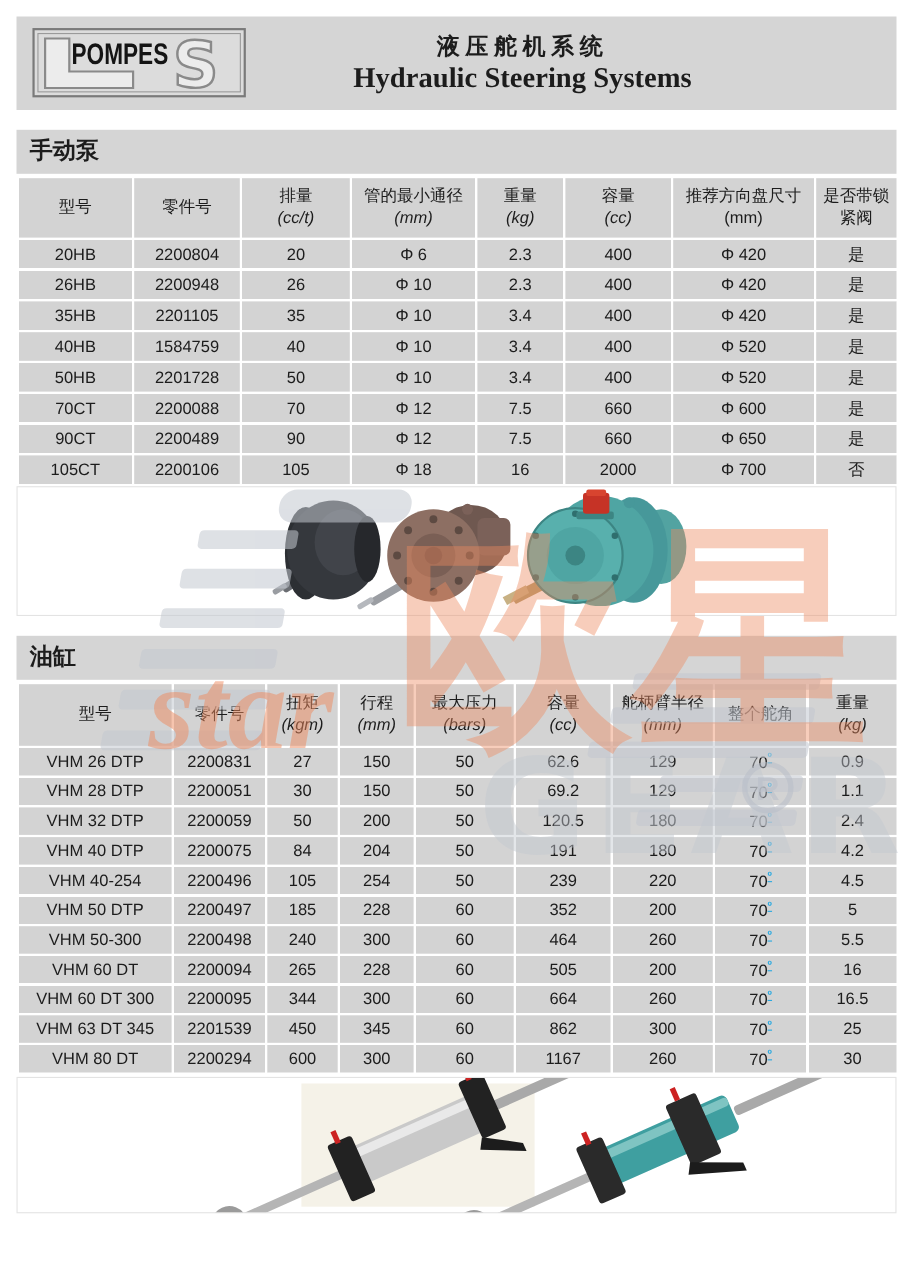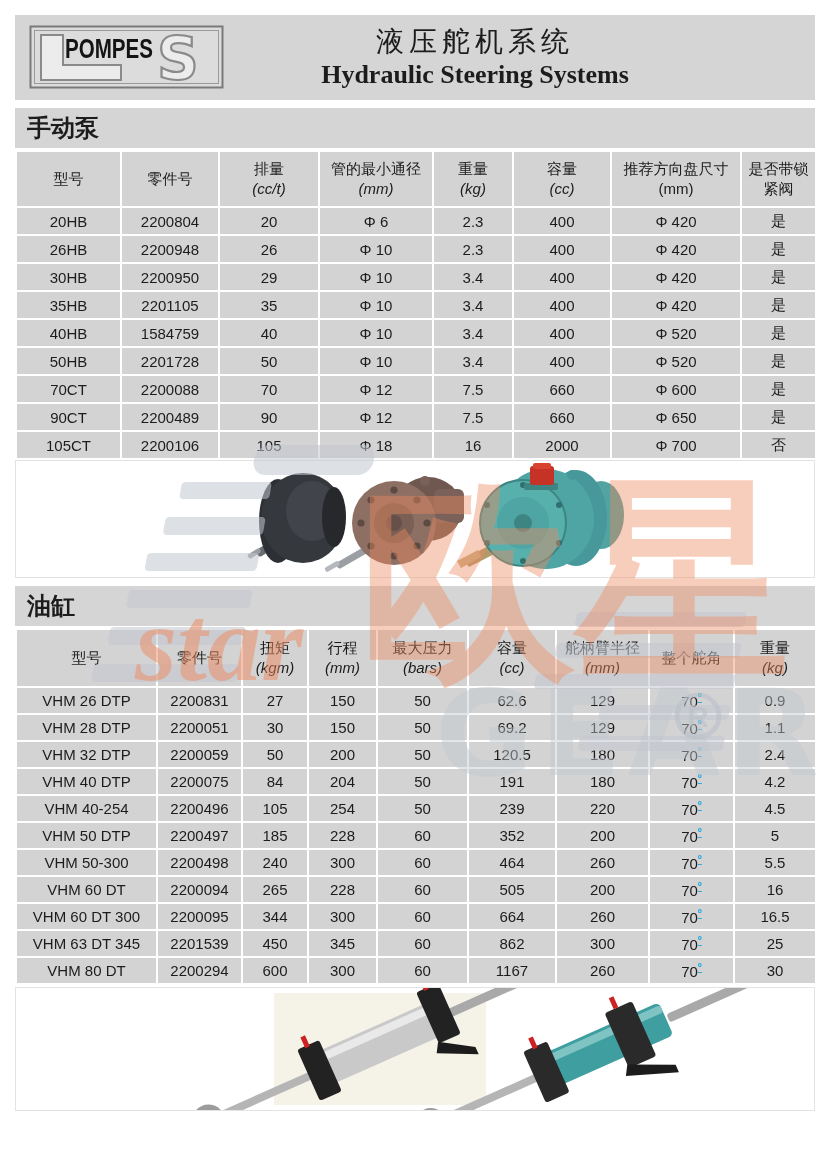--- a/index.html
+++ b/index.html
@@ -7,26 +7,26 @@
     width:830px; height:1151px; background:#ffffff; position:relative; overflow:hidden;
     font-family:"Liberation Sans", sans-serif; color:#1c1c1c;
   }
   .content { position:absolute; left:15px; top:15px; width:800px; z-index:1; }
 
   
   .header-band { height:85px; background:#d5d5d5; position:relative;padding-left:24px; }
   .logo-wrap { position:absolute; left:14px; top:10px; }
   .titles { position:absolute; left:120px; right:0; top:0; height:85px;
             display:flex; flex-direction:column; justify-content:center; align-items:center; }
-  .title-cn { font-family:"Liberation Serif", serif; font-weight:normal; font-size:28px; letter-spacing:5px; line-height:1.25; }
+  .title-cn { font-family:"Liberation Serif", serif; font-weight:bold; font-size:21px; letter-spacing:5px; line-height:1.25; }
   .title-en { font-family:"Liberation Serif", serif; font-weight:bold; font-size:26px; line-height:1.2; }
 
   
-  .section-title { margin-top:8px; background:#d5d5d5; height:40px; line-height:40px;
-                   padding-left:12px; font-size:24px; font-weight:bold; box-sizing:border-box; }
+  .section-title { margin-top:18px; background:#d5d5d5; height:40px; line-height:40px;
+                   padding-left:12px; font-size:21px; font-weight:bold; box-sizing:border-box; }
   table { border-collapse:collapse; table-layout:fixed; width:800px; margin-top:2px; }
   th,td { background:#d3d3d3; border:2px solid #ffffff; text-align:center;
           font-size:15px; font-weight:normal; padding:0 2px; overflow:hidden; }
   th { line-height:1.35; }
   #pump-table th { height:54px; }
   #pump-table td { height:26px; }
   #cylinder-table th { height:56px; }
   #cylinder-table td { height:25px; }
   th .unit { display:block;font-style:italic; }
   .deg { color:#2aa9e0; font-size:11px; vertical-align:super; text-decoration:underline; font-weight:bold; }
@@ -95,30 +95,20 @@
           <td>400</td>
           <td>Φ 420</td>
           <td>是</td>
         </tr>
         <tr>
           <td>26HB</td>
           <td>2200948</td>
           <td>26</td>
           <td>Φ 10</td>
           <td>2.3</td>
-          <td>400</td>
-          <td>Φ 420</td>
-          <td>是</td>
-        </tr>
-        <tr>
-          <td>30HB</td>
-          <td>2200950</td>
-          <td>29</td>
-          <td>Φ 10</td>
-          <td>3.4</td>
           <td>400</td>
           <td>Φ 420</td>
           <td>是</td>
         </tr>
         <tr>
           <td>35HB</td>
           <td>2201105</td>
           <td>35</td>
           <td>Φ 10</td>
           <td>3.4</td>

